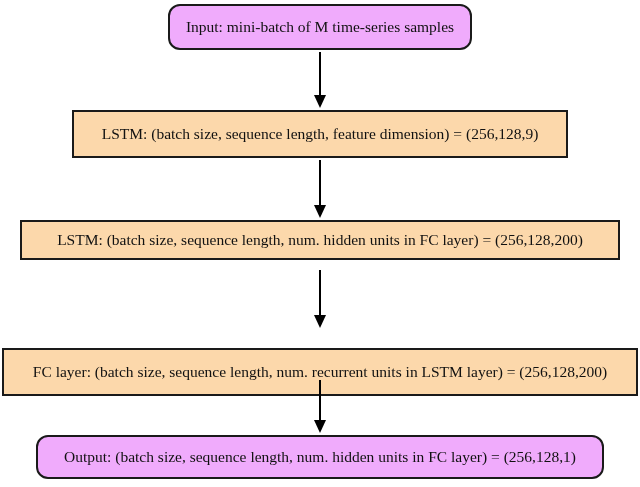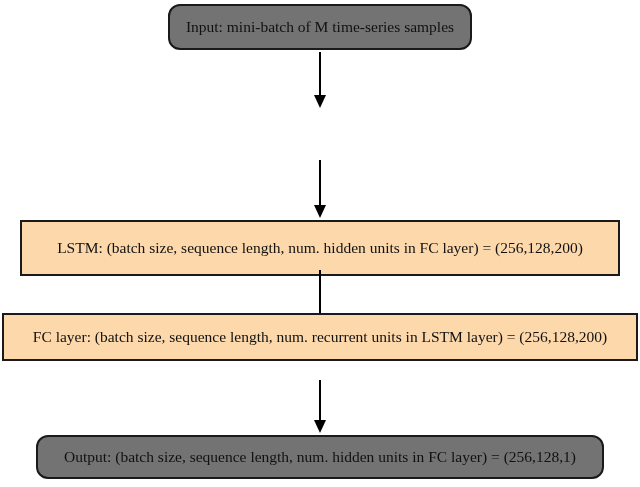--- a/index.html
+++ b/index.html
@@ -22,31 +22,31 @@
     display: flex;
     align-items: center;
     justify-content: center;
     text-align: center;
     font-size: 15.5px;
     color: #111111;
     line-height: 1.15;
     padding: 2px 6px;
   }
   .node.pink {
-    background: #737373;
+    background: #f0abfc;
     border-radius: 12px;
   }
   .node.peach {
     background: #fcd8ab;
     border-radius: 0;
   }
   .n-input  { left: 168px; top: 4px;   width: 304px; height: 46px; }
   .n-lstm1  { left: 72px;  top: 110px; width: 496px; height: 48px; }
-  .n-lstm2  { left: 20px;  top: 220px; width: 600px; height: 56px; }
-  .n-fc     { left: 2px;   top: 313px; width: 636px; height: 48px; }
+  .n-lstm2  { left: 20px;  top: 220px; width: 600px; height: 40px; }
+  .n-fc     { left: 2px;   top: 348px; width: 636px; height: 48px; }
   .n-output { left: 36px;  top: 435px; width: 568px; height: 44px; }
 
   .arrow {
     position: absolute;
     left: 312px;
     width: 16px;
     display: flex;
     flex-direction: column;
     align-items: center;
   }
@@ -72,20 +72,21 @@
 
 <div class="canvas">
 
   <div class="node pink n-input">Input: mini-batch of M time-series samples</div>
 
   <div class="arrow a1">
     <div class="arrow-line"></div>
     <div class="arrow-head"></div>
   </div>
 
+  <div class="node peach n-lstm1">LSTM: (batch size, sequence length, feature dimension) = (256,128,9)</div>
 
   <div class="arrow a2">
     <div class="arrow-line"></div>
     <div class="arrow-head"></div>
   </div>
 
   <div class="node peach n-lstm2">LSTM: (batch size, sequence length, num. hidden units in FC layer) = (256,128,200)</div>
 
   <div class="arrow a3">
     <div class="arrow-line"></div>

